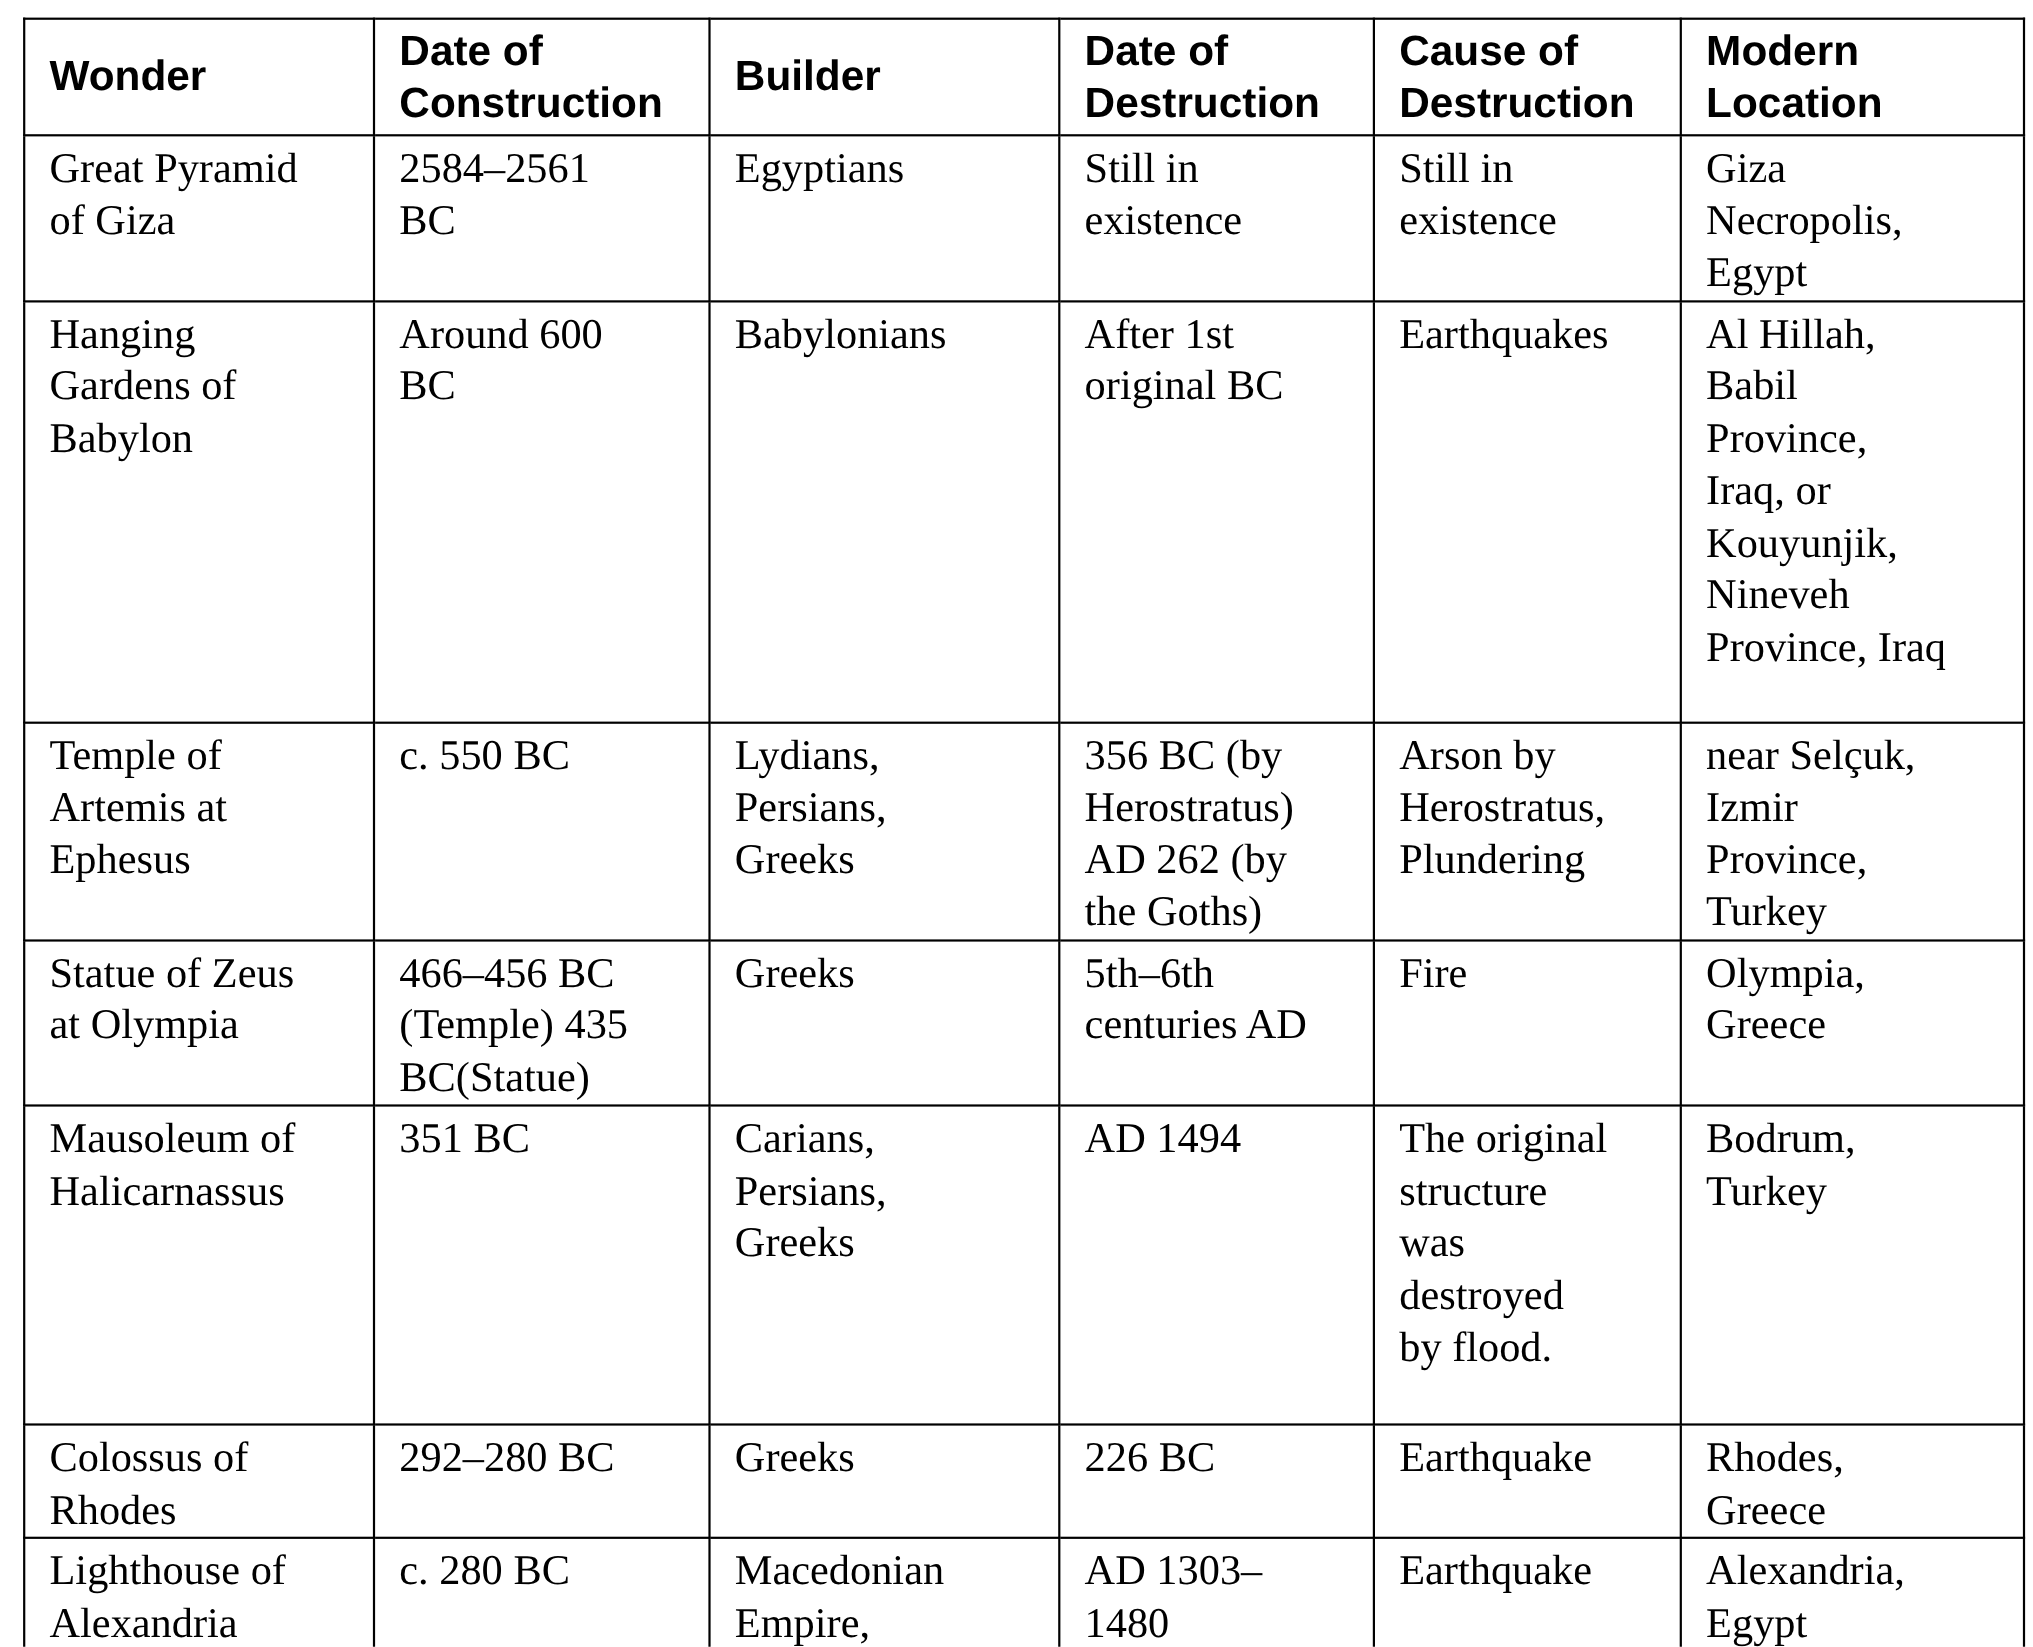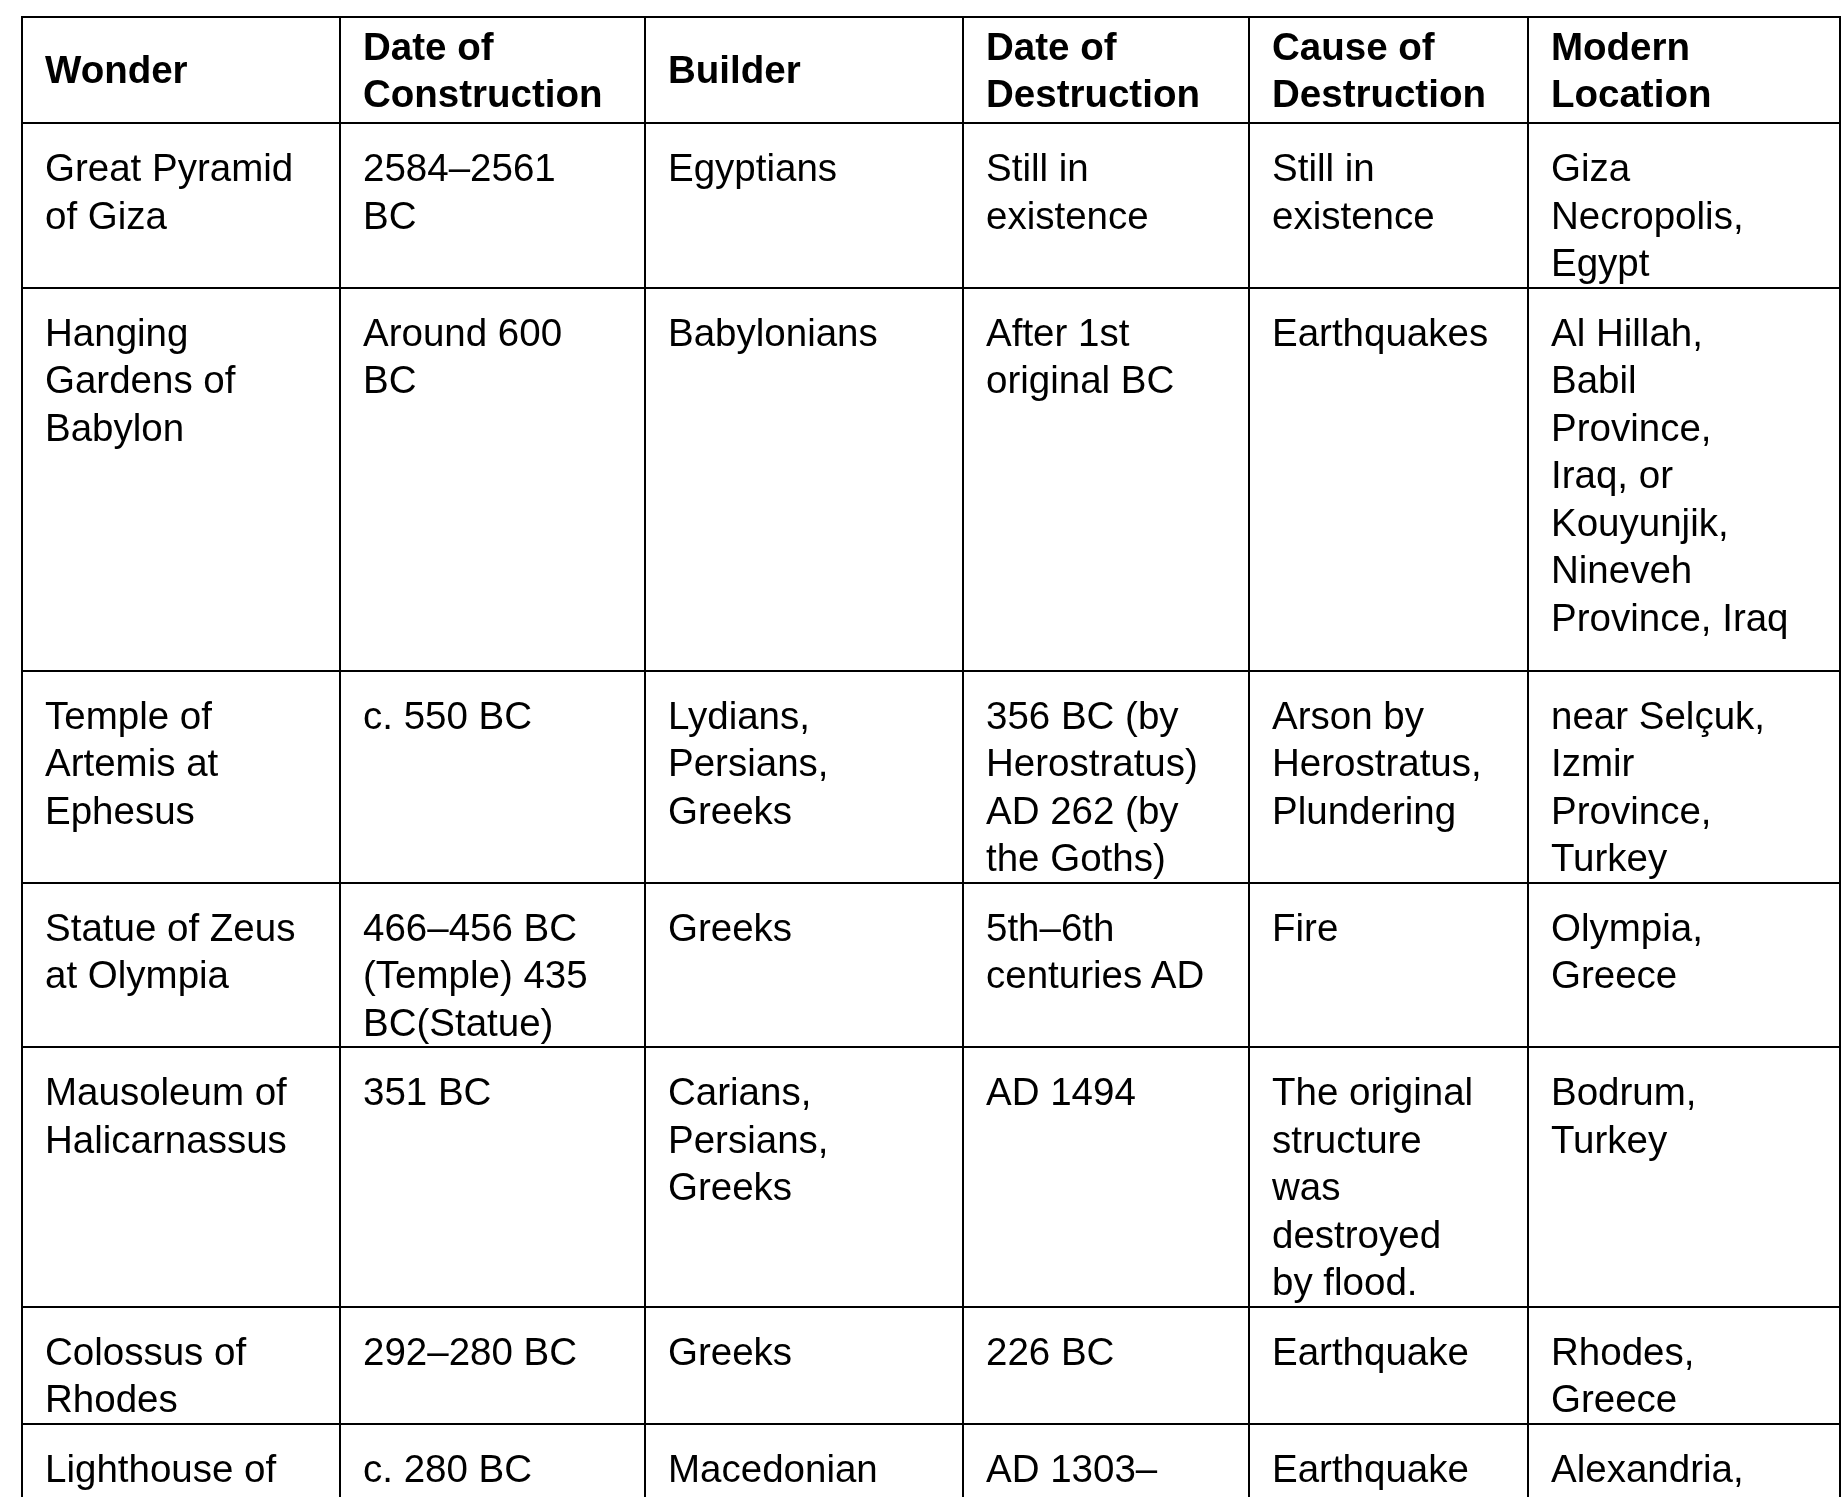--- a/index.html
+++ b/index.html
@@ -33,34 +33,35 @@
     white-space: pre-line;
     overflow: hidden;
   }
   .wonders-table th {
     font-weight: bold;
     vertical-align: middle;
     padding-top: 0;
     padding-bottom: 0;
   }
   .wonders-table td {
-    padding-top: 20px;
+    padding-top: 6px;
+    font-family: Liberation Serif, serif;
   }
   col.c1 { width: 318px; }
   col.c2 { width: 305px; }
   col.c3 { width: 318px; }
   col.c4 { width: 286px; }
   col.c5 { width: 279px; }
   col.c6 { width: 312px; }
   tr.h0 { height: 106px; }
   tr.r1 { height: 150px; }
   tr.r2 { height: 383px; }
   tr.r3 { height: 198px; }
   tr.r4 { height: 149px; }
-  tr.r5 { height: 247px; }
+  tr.r5 { height: 290px; }
   tr.r6 { height: 102px; }
   tr.r7 { height: 260px; }
 </style>
 </head>
 <body>
 
 <table class="wonders-table">
   <colgroup>
     <col class="c1">
       <col class="c2">

